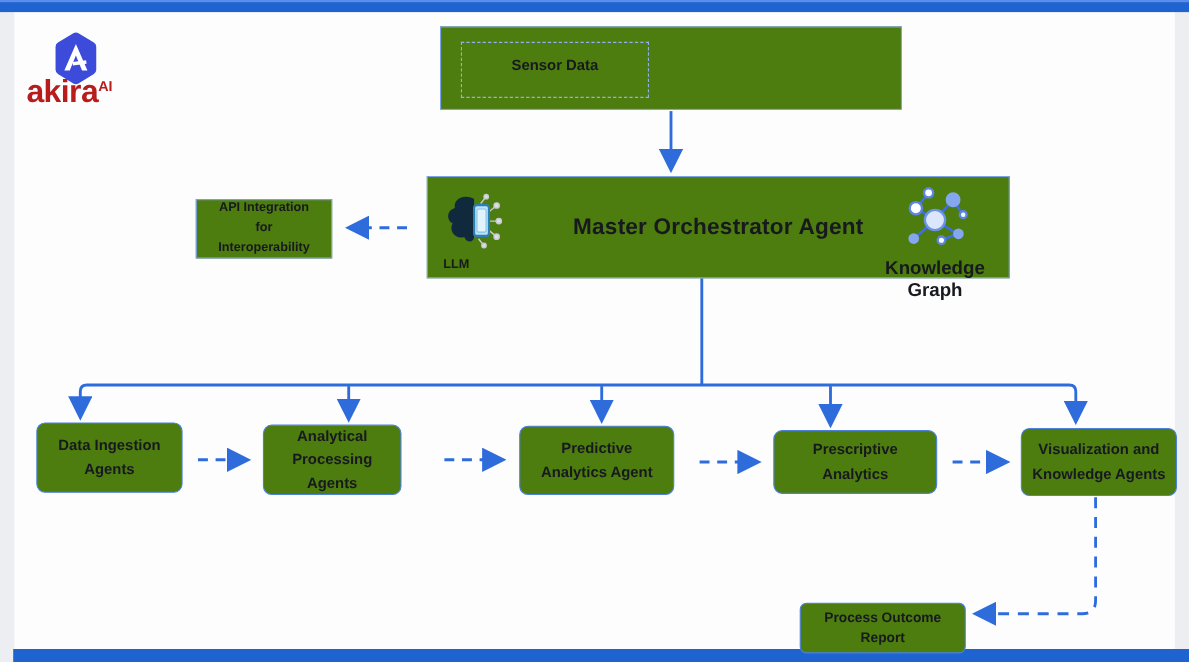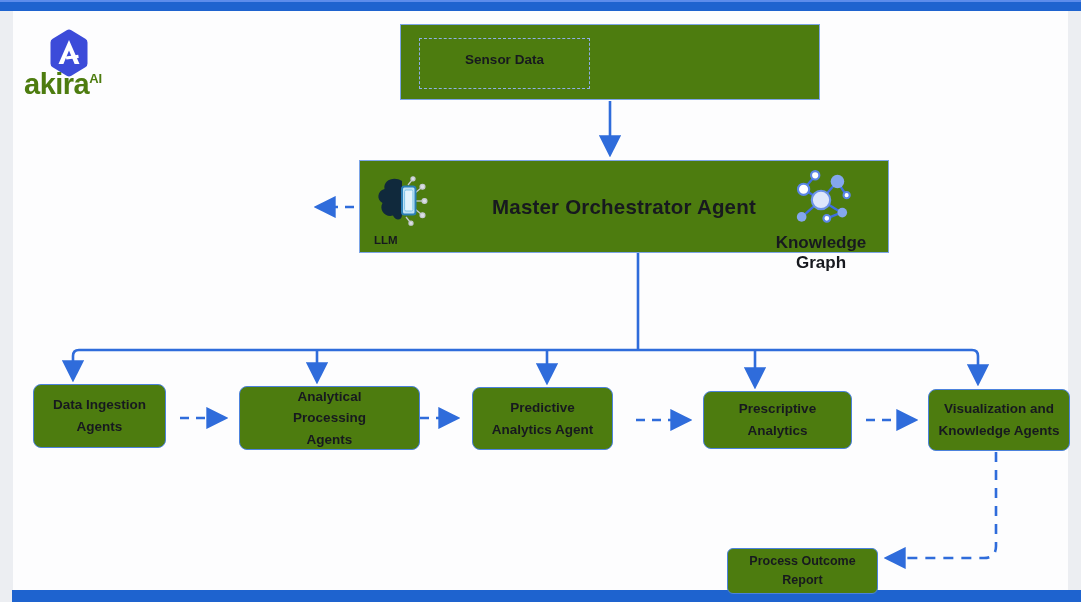--- a/index.html
+++ b/index.html
@@ -4,43 +4,43 @@
 <style>
   html,body{margin:0;padding:0;}
   body{background:#eceef2;font-family:"Liberation Sans",sans-serif;}
   .stage{position:relative;width:1081px;height:602px;background:#eceef2;overflow:hidden;}
   .canvas{position:absolute;left:13px;top:9px;width:1055px;height:581px;background:#fdfdfe;}
   .topbar{position:absolute;left:0;top:0;width:1081px;height:11px;background:#1e63cf;border-top:2px solid #5c8ceb;box-sizing:border-box;}
   .bottombar{position:absolute;left:12px;top:590px;width:1069px;height:12px;background:#1e63cf;}
   .connectors{position:absolute;left:0;top:0;width:1081px;height:602px;pointer-events:none;}
 
   
-  .brand{position:absolute;left:24px;top:68px;font-size:29px;font-weight:bold;color:#4d7c0f;letter-spacing:-0.5px;}
+  .brand{position:absolute;left:24px;top:68px;font-size:29px;font-weight:bold;color:#b91c1c;letter-spacing:-0.5px;}
   .brand sup{font-size:13px;font-weight:bold;letter-spacing:0;vertical-align:super;}
   .logo{position:absolute;left:46px;top:28px;}
 
   
   .box{position:absolute;background:#4d7c0f;box-sizing:border-box;color:#17191f;}
   .sources{left:400px;top:24px;width:420px;height:76px;border:1.5px solid #7ca4e6;}
   .src-item{position:absolute;border:1.5px dashed #8fb0ea;display:flex;align-items:center;justify-content:center;font-size:13.5px;font-weight:bold;box-sizing:border-box;padding-bottom:9px;}
   .src-1{left:18px;top:13px;width:171px;height:51px;}
   .src-2{left:229px;top:13px;width:172px;height:51px;}
 
-  .master{left:359px;top:160px;width:530px;height:93px;border:1.5px solid #7ca4e6;}
+  .master{left:388px;top:160px;width:530px;height:93px;border:1.5px solid #7ca4e6;}
   .master-title{position:absolute;left:0;top:0;width:100%;height:100%;display:flex;align-items:center;justify-content:center;font-size:20.5px;font-weight:bold;letter-spacing:0.2px;}
   .llm-wrap{position:absolute;left:14px;top:12px;width:76px;text-align:left;}
   .llm-label{font-size:11.5px;font-weight:bold;margin-top:1px;}
   .kg-wrap{position:absolute;right:8px;top:8px;width:118px;text-align:center;}
   .kg-label{font-size:17px;font-weight:bold;margin-top:0px;}
 
   .api{left:178px;top:181px;width:124px;height:54px;border:1.3px solid #7ca4e6;display:flex;align-items:center;justify-content:center;text-align:center;font-size:11.5px;font-weight:bold;line-height:1.55;white-space:pre-line;}
 
   .agent{border:1.6px solid #4c82dc;border-radius:8px;display:flex;align-items:center;justify-content:center;text-align:center;font-size:13.5px;font-weight:bold;line-height:1.6;white-space:pre-line;}
   .a1{left:33px;top:384px;width:133px;height:64px;}
-  .a2{left:239px;top:386px;width:181px;height:64px;}
+  .a2{left:239px;top:386px;width:126px;height:64px;}
   .a3{left:472px;top:387px;width:141px;height:63px;}
   .a4{left:703px;top:391px;width:149px;height:58px;text-align:center;}
   .a5{left:928px;top:389px;width:142px;height:62px;}
 
   .report{left:727px;top:536px;width:151px;height:46px;border:1.4px solid #4c82dc;border-radius:6px;display:flex;align-items:center;justify-content:center;text-align:center;font-size:12.5px;font-weight:bold;line-height:1.55;white-space:pre-line;margin-top:12px;}
 </style>
 </head>
 <body>
 
 <div class="stage">
@@ -130,20 +130,23 @@
         <circle cx="13" cy="21" r="5.8" fill="#ffffff" stroke="#5b86e6" stroke-width="2.2"></circle>
         <circle cx="11" cy="49.5" r="5" fill="#84a7ee"></circle>
         <circle cx="37" cy="51" r="3.5" fill="#ffffff" stroke="#5b86e6" stroke-width="2.2"></circle>
         <circle cx="53" cy="45" r="5" fill="#84a7ee"></circle>
         <circle cx="57.5" cy="27" r="3.2" fill="#ffffff" stroke="#5b86e6" stroke-width="2.2"></circle>
       </svg>
       <div class="kg-label">Knowledge Graph</div>
     </div>
   </div>
 
+  <div class="box api">API Integration
+for
+Interoperability</div>
 
   <div class="box agent a1">Data Ingestion
 Agents</div>
   <div class="box agent a2">Analytical
 Processing
 Agents</div>
   <div class="box agent a3">Predictive
 Analytics Agent</div>
   <div class="box agent a4">Prescriptive
 Analytics</div>

